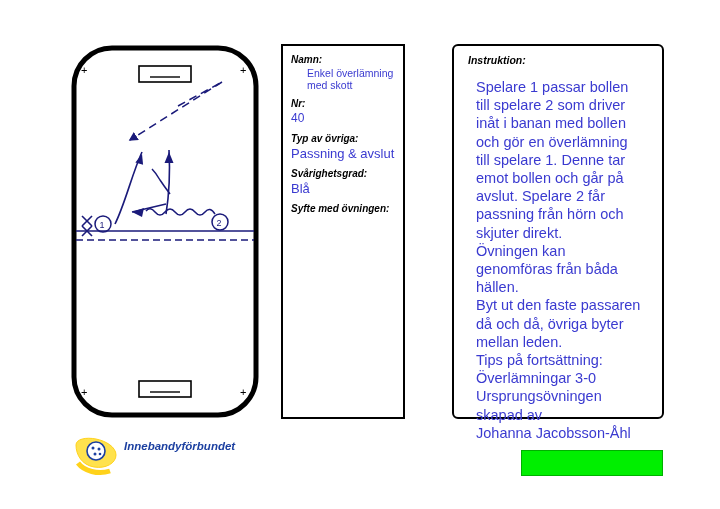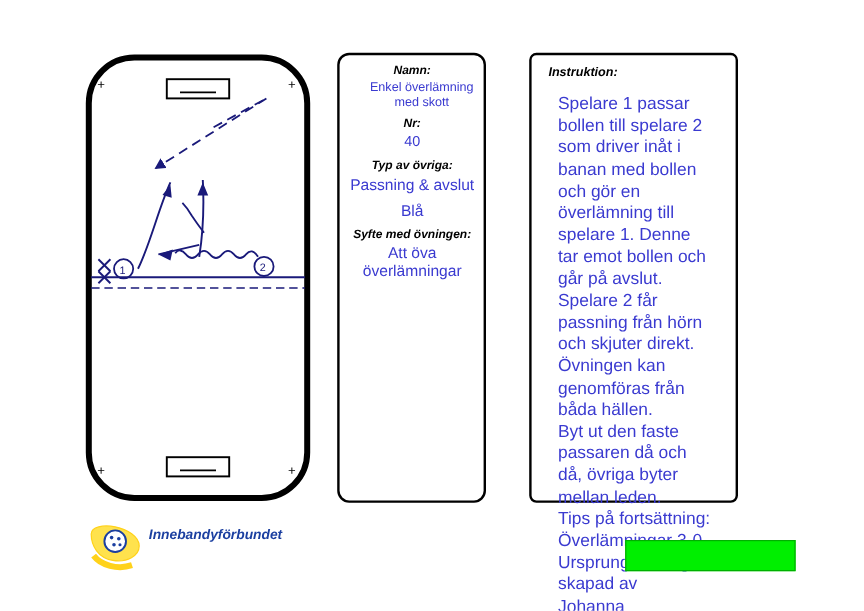--- a/index.html
+++ b/index.html
@@ -32,25 +32,24 @@
   .rink-svg { display: block; }
 
   
   .info-panel {
     position: absolute;
     left: 281px;
     top: 44px;
     width: 124px;
     height: 375px;
     border: 2px solid #000000;
-    border-radius: 10px;
+    border-radius: 0;
     background: #ffffff;
     box-sizing: border-box;
     padding: 8px 7px 6px 8px;
-    text-align: center;
   }
   .lbl {
     font-size: 10px;
     font-weight: bold;
     font-style: italic;
     color: #000000;
     margin: 0 0 1px 0;
     line-height: 12px;
   }
   .val {
@@ -66,23 +65,23 @@
     margin-bottom: 7px;
   }
   .val.nr {
     font-size: 12px;
     margin-bottom: 7px;
   }
 
   
   .instr-panel {
     position: absolute;
-    left: 441px;
+    left: 452px;
     top: 44px;
-    width: 174px;
+    width: 212px;
     height: 375px;
     border: 2px solid #000000;
     border-radius: 6px;
     background: #ffffff;
     box-sizing: border-box;
     padding: 8px 8px 17px 10px;
   }
   .instr-title {
     font-size: 10.5px;
     font-weight: bold;
@@ -192,24 +191,24 @@
   <div class="info-panel">
     <div class="lbl">Namn:</div>
     <div class="val small">Enkel överlämning med skott</div>
 
     <div class="lbl">Nr:</div>
     <div class="val nr">40</div>
 
     <div class="lbl">Typ av övriga:</div>
     <div class="val">Passning &amp; avslut</div>
 
+    <div class="lbl">Svårighetsgrad:</div>
     <div class="val">Blå</div>
 
     <div class="lbl">Syfte med övningen:</div>
-    <div class="val">Att öva överlämningar</div>
   </div>
 
   <div class="instr-panel">
     <div class="instr-title">Instruktion:</div>
     <div class="instr-body">Spelare 1 passar bollen till spelare 2 som driver inåt i banan med bollen och gör en överlämning till spelare 1. Denne tar emot bollen och går på avslut. Spelare 2 får passning från hörn och skjuter direkt.
 Övningen kan genomföras från båda hällen.
 Byt ut den faste passaren då och då, övriga byter mellan leden.
 Tips på fortsättning:
 Överlämningar 3-0
 Ursprungsövningen skapad av

